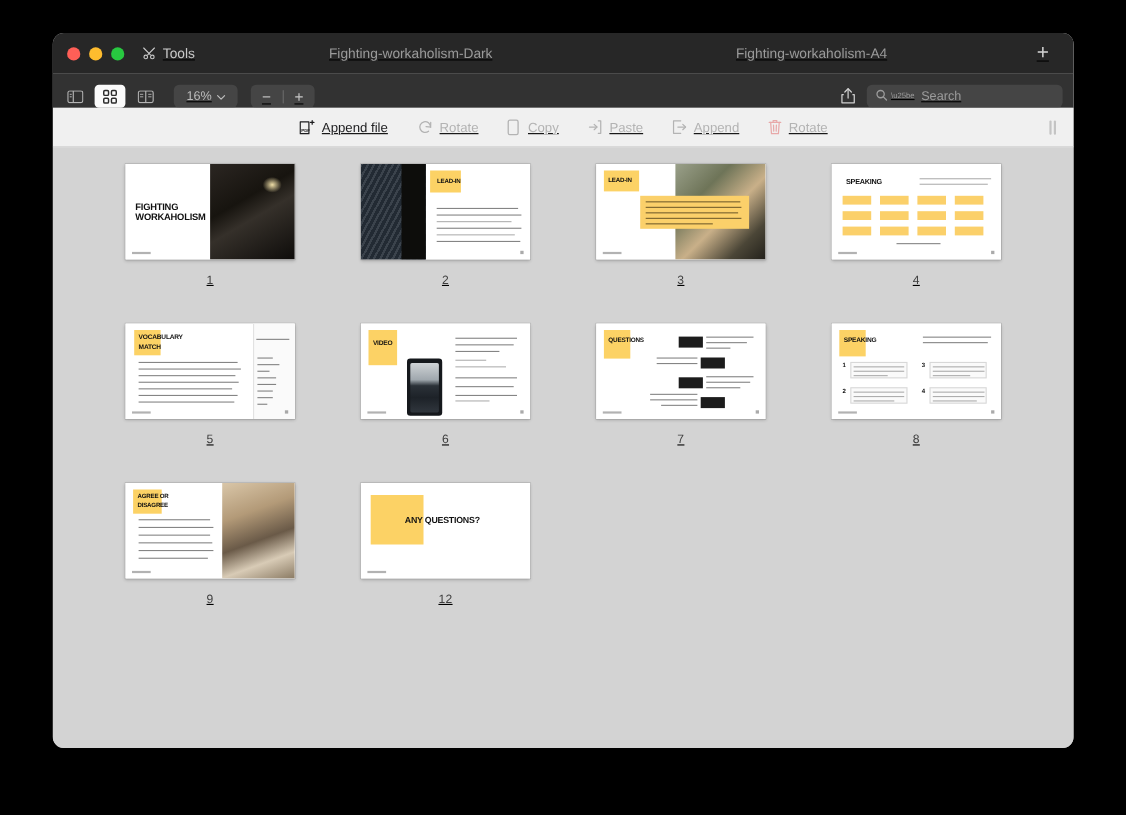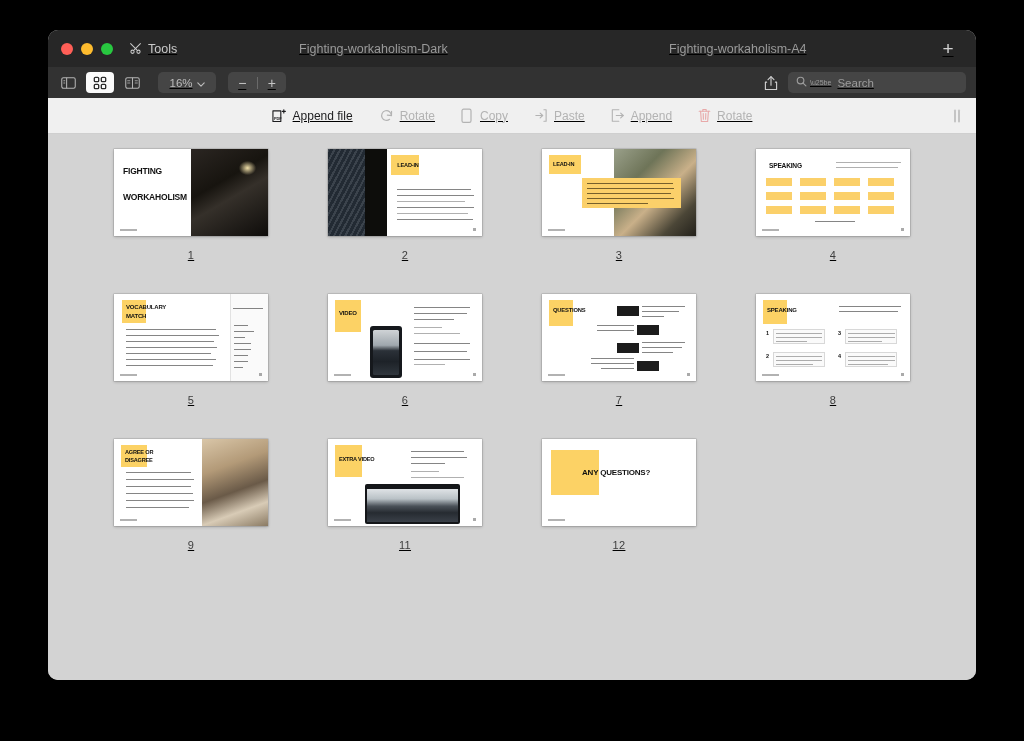--- a/index.html
+++ b/index.html
@@ -74,21 +74,21 @@
     width: 56px;
     display: flex; align-items: center; justify-content: center;
     color: #d2d2d2; font-size: 19px; font-weight: 300;
     cursor: default;
   }
 
   
   #toolbar {
     height: 31px;
     background: #323232;
-    display: flex; align-items: center;
+    display: flex; align-items: flex-end;
     padding: 0 10px 0 6px;
     gap: 4px;
   }
   .tb-icon {
     width: 28px; height: 21px;
     display: flex; align-items: center; justify-content: center;
     border-radius: 4px;
     color: #b4b4b4;
   }
   .tb-icon.selected { background: #fafafa; color: #2b2b2b; }
@@ -376,21 +376,21 @@
       </div>
   </div>
 
   <div id="content">
     <div id="grid">
 
       <div class="cell">
         <div class="thumb">
           <div class="sl">
             <div class="ph img-night" style="left:50%;top:0;width:50%;height:100%"></div>
-            <div class="tx" style="left:9px;top:17px;font-size:8.5px">FIGHTING</div>
+            <div class="tx" style="left:9px;top:34px;font-size:8.5px">FIGHTING</div>
             <div class="tx" style="left:9px;top:43px;font-size:8.5px">WORKAHOLISM</div>
             <div class="foot"></div>
           </div>
         </div>
         <div class="pgnum">1</div>
       </div>
 
       <div class="cell">
         <div class="thumb">
           <div class="sl">
@@ -582,39 +582,20 @@
             <div class="ln" style="left:8%;top:54px;width:43%"></div>
             <div class="ln" style="left:8%;top:61px;width:44%"></div>
             <div class="ln" style="left:8%;top:68px;width:41%"></div>
             <div class="foot"></div>
           </div>
         </div>
         <div class="pgnum">9</div>
       </div>
 
 
-      <div class="cell">
-        <div class="thumb">
-          <div class="sl">
-            <div class="hl" style="left:7px;top:6px;width:27px;height:32px"></div>
-            <div class="tx" style="left:11px;top:17px;font-size:5.6px">EXTRA VIDEO</div>
-            <div class="ln" style="left:54%;top:12px;width:34%"></div>
-            <div class="ln" style="left:54%;top:18px;width:36%"></div>
-            <div class="ln" style="left:54%;top:24px;width:22%"></div>
-            <div class="ln lt" style="left:54%;top:32px;width:18%"></div>
-            <div class="ln lt" style="left:54%;top:38px;width:34%"></div>
-            <div style="position:absolute;left:24%;top:45px;width:62%;height:40px;background:#141619;border-radius:2px;padding:2px">
-              <div class="ph img-vidman2" style="left:2px;top:5px;right:2px;bottom:2px"></div>
-            </div>
-            <div class="foot"></div>
-            <div class="pno"></div>
-          </div>
-        </div>
-        <div class="pgnum">11</div>
-      </div>
 
       <div class="cell">
         <div class="thumb">
           <div class="sl">
             <div class="hl" style="left:9px;top:11px;width:48px;height:45px"></div>
             <div class="tx" style="left:40px;top:29px;font-size:8px">ANY QUESTIONS?</div>
             <div class="foot"></div>
           </div>
         </div>
         <div class="pgnum">12</div>

